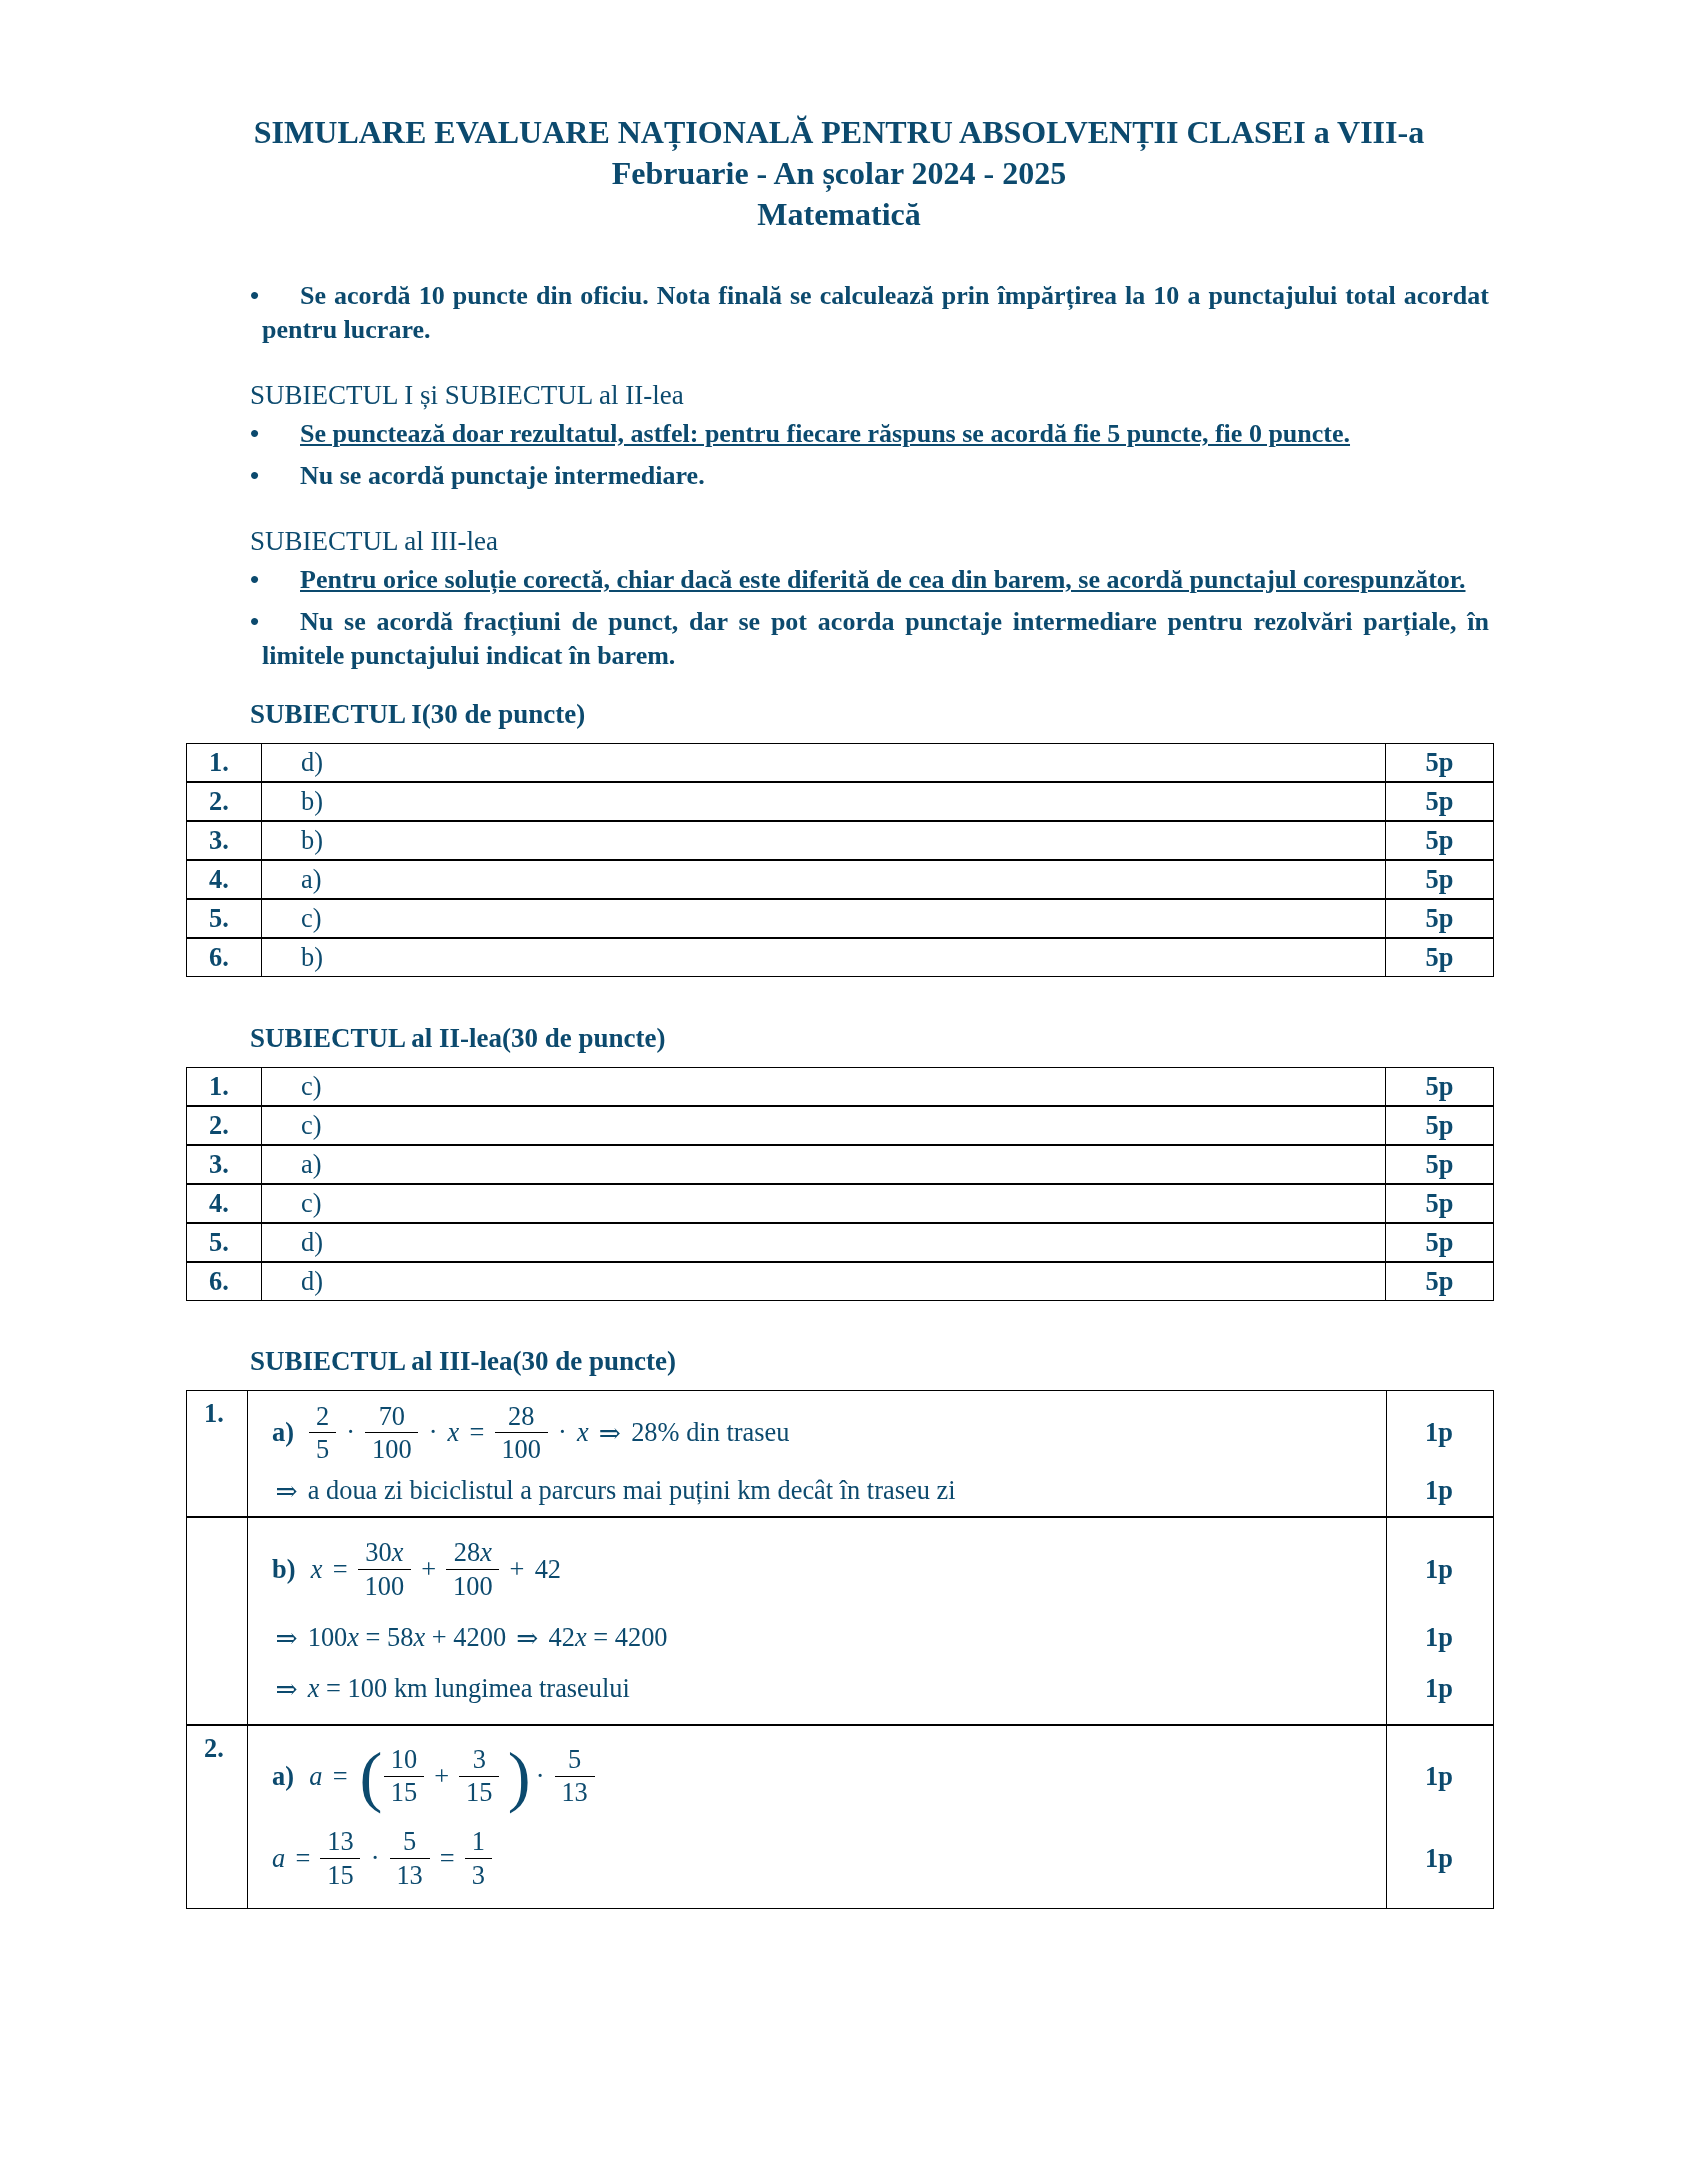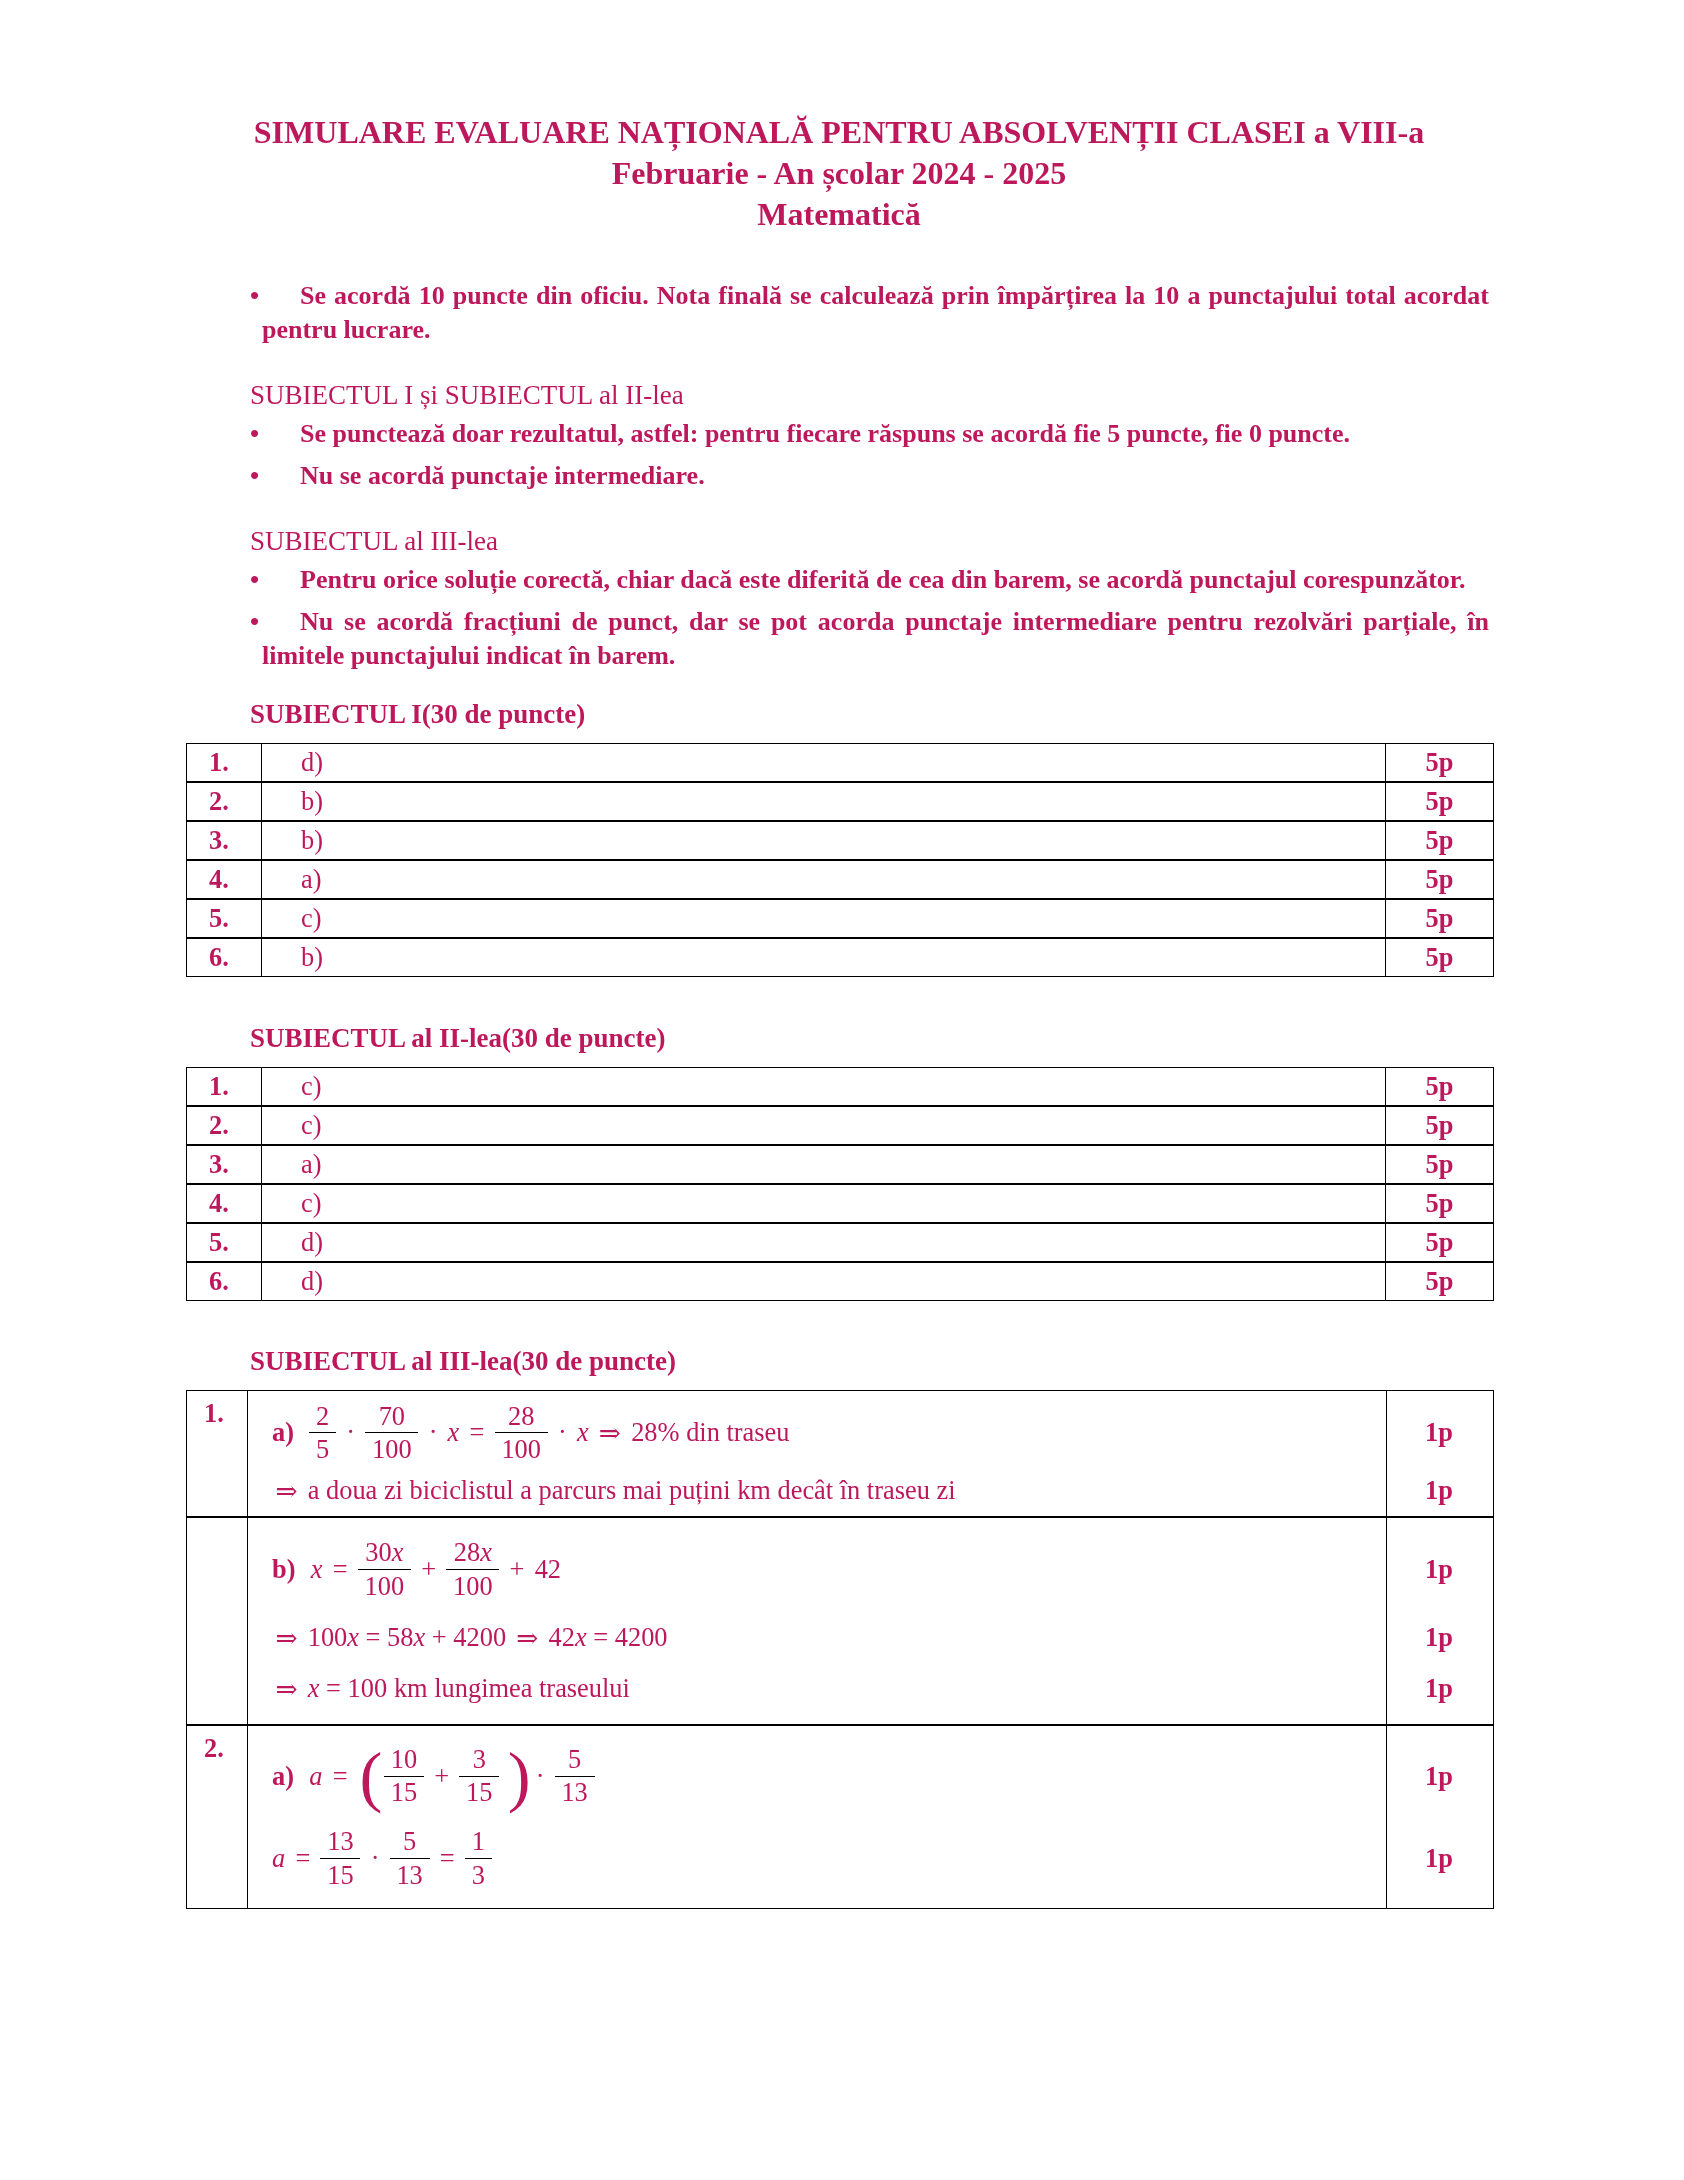--- a/index.html
+++ b/index.html
@@ -1,20 +1,20 @@
 <!DOCTYPE html>
 <html style="font-size:13.6px"><head>
 <meta charset="utf-8">
 <style>
   html,body{margin:0;padding:0;background:#fff;}
   .page{
     position:relative;
     width:1685px;height:2181px;
     background:#ffffff;
-    color:#be185d;
+    color:#0c4a6e;
     font-family:"Liberation Serif","DejaVu Serif",serif;
     overflow:hidden;
   }
   
   .title-block{
     margin:112px 193px 0 186px;
     text-align:center;
     font-weight:bold;
     font-size:32px;
     line-height:41px;
@@ -33,21 +33,21 @@
     line-height:34px;
     font-weight:bold;
     text-align:justify;
   }
   .bullet .dot{
     display:inline-block;
     width:50px;
     margin-left:-12px;
   }
   .mt-intro{margin-top:44px;}
-  .mt-b1{margin-top:5.1px;}
+  .mt-b1{margin-top:5.1px;text-decoration:underline;}
   .sec-heading{
     margin:31px 193px 0 250px;
     font-size:27px;
     line-height:34px;
     font-weight:normal;
   }
   .heading-row{
     display:flex;
     justify-content:flex-start;
     margin:0 198px 0 250px;

